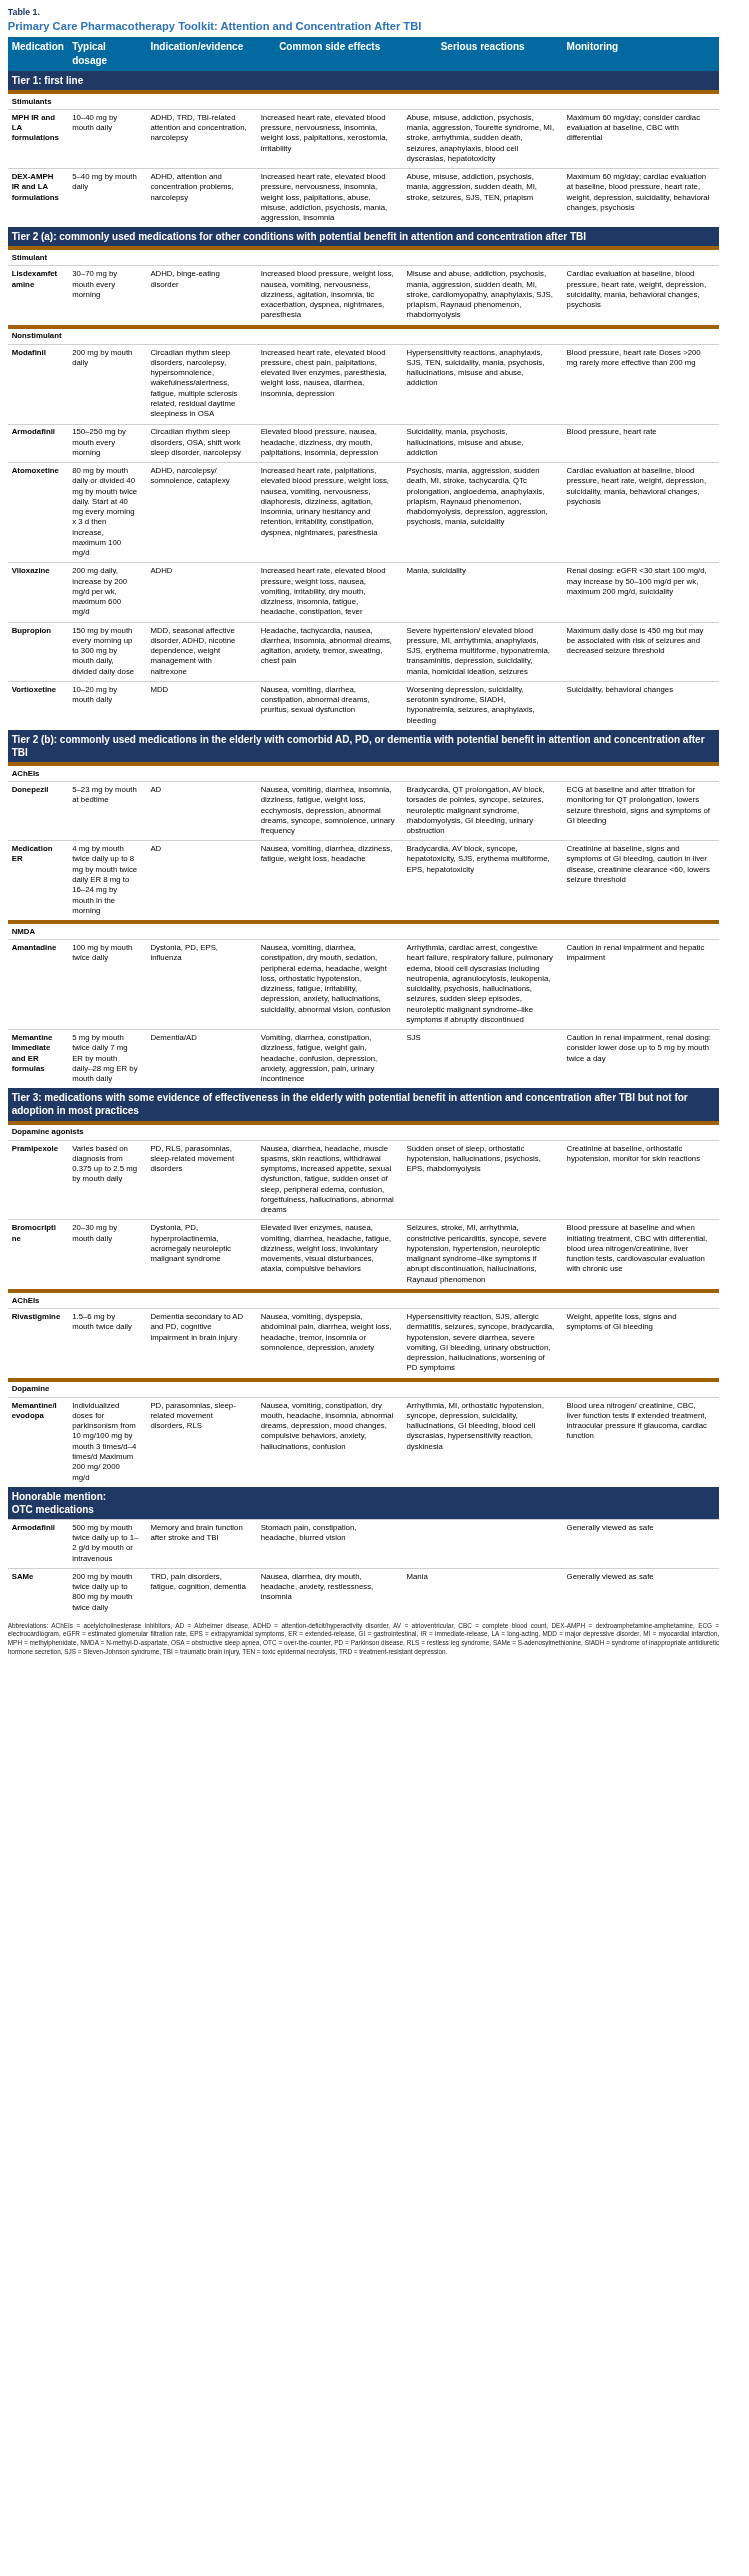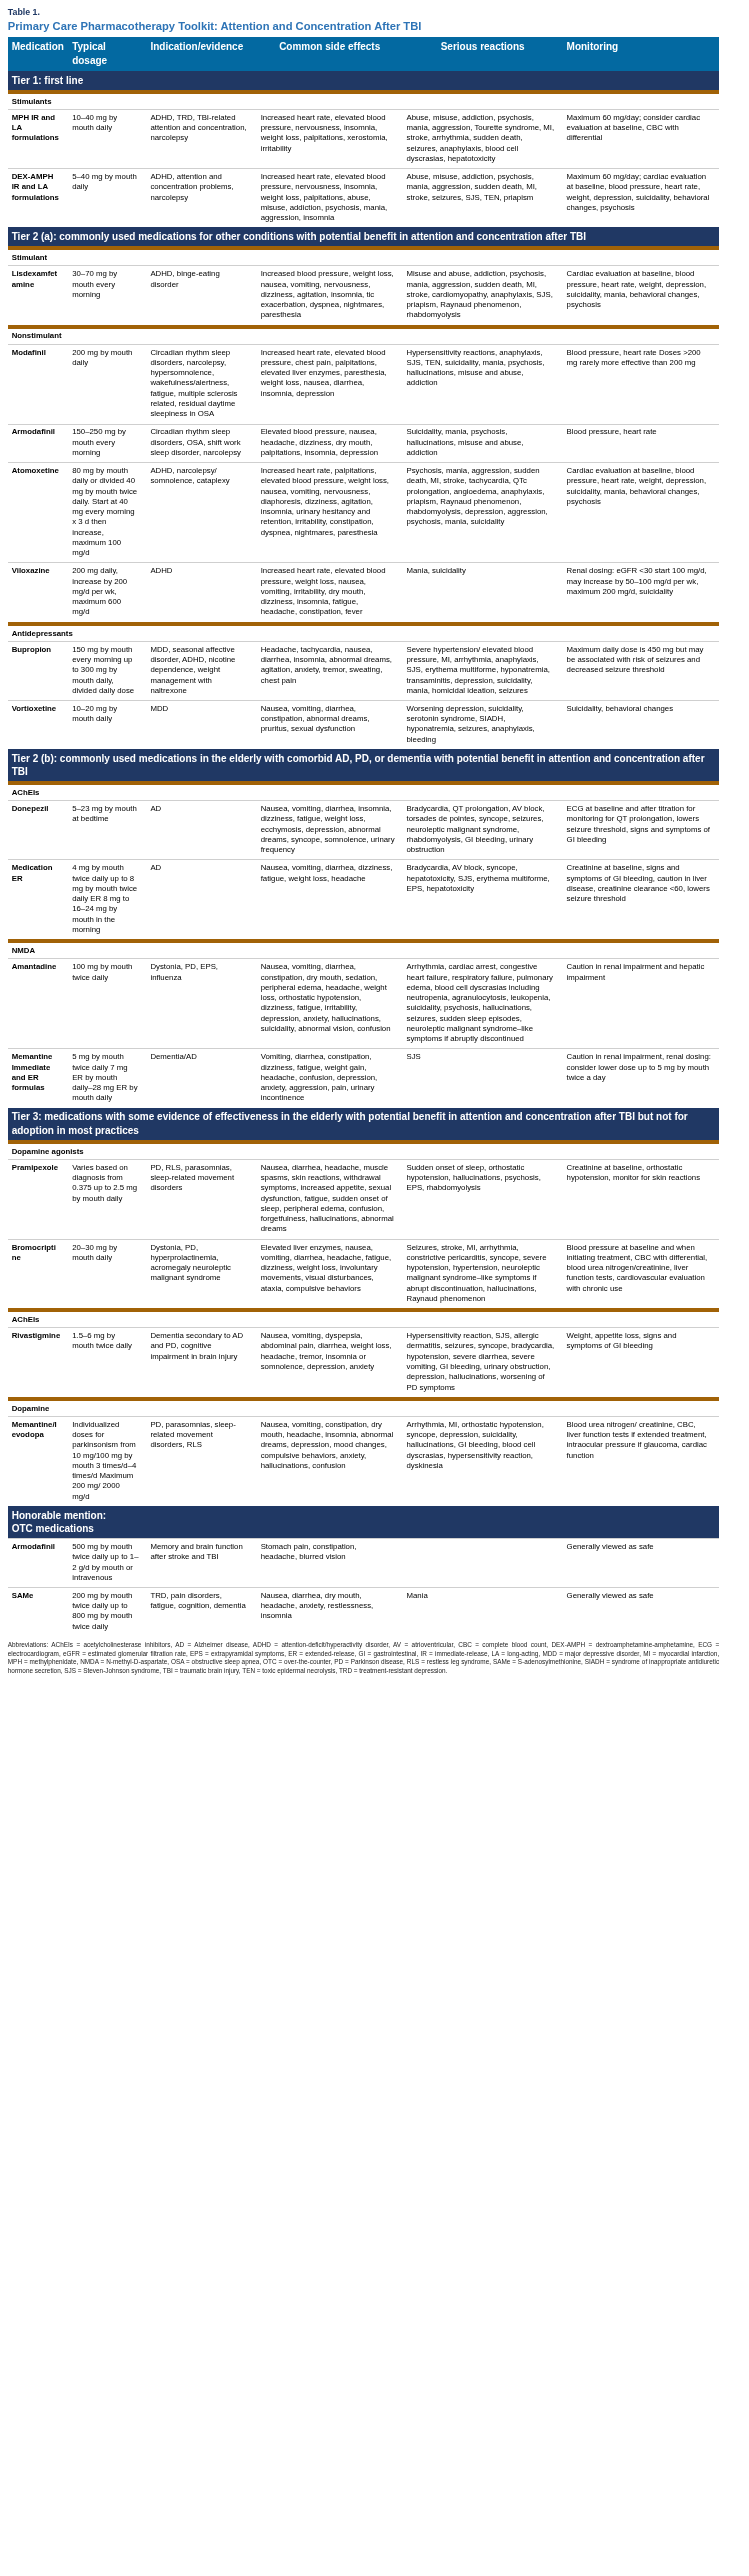--- a/index.html
+++ b/index.html
@@ -123,23 +123,20 @@
           <td>Cardiac evaluation at baseline, blood pressure, heart rate, weight, depression, suicidality, mania, behavioral changes, psychosis</td>
         </tr>
         <tr class="data-row">
           <td class="med-name">Viloxazine</td>
           <td>200 mg daily, increase by 200 mg/d per wk, maximum 600 mg/d</td>
           <td>ADHD</td>
           <td>Increased heart rate, elevated blood pressure, weight loss, nausea, vomiting, irritability, dry mouth, dizziness, insomnia, fatigue, headache, constipation, fever</td>
           <td>Mania, suicidality</td>
           <td>Renal dosing: eGFR &lt;30 start 100 mg/d, may increase by 50–100 mg/d per wk, maximum 200 mg/d, suicidality</td>
         </tr>
-        <tr class="subsection-row">
-          <td colspan="6">Antidepressants</td>
-        </tr>
         <tr class="data-row">
           <td class="med-name">Bupropion</td>
           <td>150 mg by mouth every morning up to 300 mg by mouth daily, divided daily dose</td>
           <td>MDD, seasonal affective disorder, ADHD, nicotine dependence, weight management with naltrexone</td>
           <td>Headache, tachycardia, nausea, diarrhea, insomnia, abnormal dreams, agitation, anxiety, tremor, sweating, chest pain</td>
           <td>Severe hypertension/ elevated blood pressure, MI, arrhythmia, anaphylaxis, SJS, erythema multiforme, hyponatremia, transaminitis, depression, suicidality, mania, homicidal ideation, seizures</td>
           <td>Maximum daily dose is 450 mg but may be associated with risk of seizures and decreased seizure threshold</td>
         </tr>
         <tr class="data-row">
           <td class="med-name">Vortioxetine</td>

